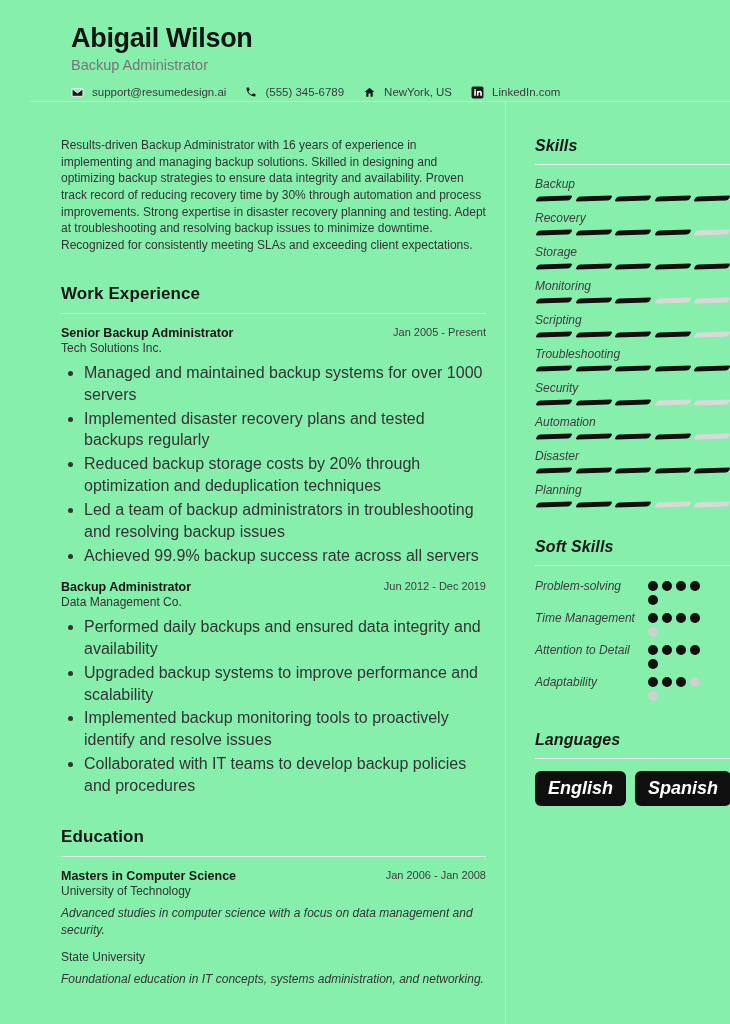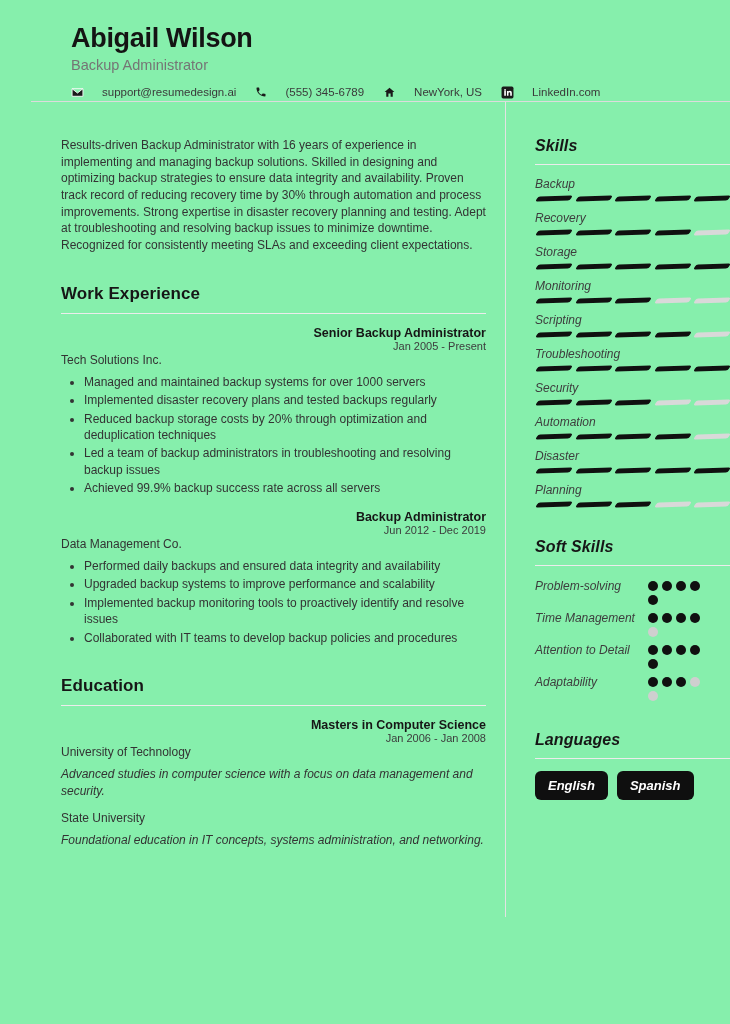--- a/index.html
+++ b/index.html
@@ -8,64 +8,64 @@
     font-family:"Liberation Sans", sans-serif;
     color:#333;position:relative;overflow:hidden;
   }
   .page{width:730px;height:1024px;background:#86efac;padding-left:31px;}
 
   
   .header{padding:24px 30px 0 40px;border-bottom:1px solid #dcdcdc;height:102px;box-sizing:border-box;}
   .name{font-size:27px;font-weight:bold;color:#141414;letter-spacing:-0.3px;margin:0;line-height:1.1;}
   .subtitle{font-size:14.5px;color:#757575;margin-top:3px;}
   .contact-row{display:flex;align-items:center;gap:19px;margin-top:13px;}
-  .contact-item{display:flex;align-items:center;gap:18px;font-size:11.5px;color:#3a3a3a;text-decoration:none;}
+  .contact-item{display:flex;align-items:center;gap:8px;font-size:11.5px;color:#3a3a3a;text-decoration:none;}
   .contact-item svg{display:block;}
 
   
   .content{display:flex;padding:0 30px;align-items:stretch;}
   .main{width:425px;flex:none;padding-bottom:56px;}
   .aside{flex:1;margin-left:19px;border-left:1px solid #e3e3e3;padding-left:29px;min-width:0;font-style:italic;}
 
   section{margin-top:30px;}
   .main section:first-child, .aside section:first-child{margin-top:35px;}
 
   h2.sec{font-size:17px;font-weight:bold;color:#161616;margin:0 0 12px 0;padding-bottom:9px;border-bottom:1px solid #ececec;letter-spacing:0.1px;}
   .aside h2.sec{font-size:16px;}
 
   .summary-text{font-size:12px;line-height:1.39;color:#333;margin:0;}
 
   
   .job{margin-bottom:13px;}
-  .row-head{display:flex;justify-content:space-between;align-items:flex-end;flex-direction:column;}
+  .row-head{display:flex;justify-content:space-between;align-items:flex-start;}
   .row-title{font-size:12.5px;font-weight:bold;color:#161616;}
   .row-date{font-size:11px;color:#3c3c3c;white-space:nowrap;}
   .row-sub{font-size:12px;color:#333;margin-top:1px;}
   ul.bullets{margin:7px 0 0 0;padding-left:23px;}
-  ul.bullets li{font-size:12px;line-height:1.37;color:#333;margin-bottom:2px;}
+  ul.bullets li{font-size:16px;line-height:1.37;color:#333;margin-bottom:2px;}
   .edu{margin-bottom:12px;}
   .edu-desc{font-size:12px;line-height:1.38;color:#333;margin:7px 0 0 0;font-style:italic;}
 
   
   .skill{margin-bottom:9px;}
   .skill-label{font-size:12px;color:#3d3d3d;margin-bottom:4px;}
   .skill-bar{display:flex;gap:6px;padding:1px 2px;}
   .seg{height:5px;flex:1;background:#d9d9d9;border-radius:2px;transform:skewX(-32deg) rotate(-1.6deg);}
   .seg.filled{background:#101010;}
 
   
   .soft{display:flex;margin-bottom:5px;}
   .soft-label{width:113px;flex:none;font-size:12px;color:#3d3d3d;line-height:1.42;}
   .dots{width:58px;display:flex;flex-wrap:wrap;gap:4px 4px;align-content:flex-start;padding-top:3px;}
   .dot{width:10px;height:10px;border-radius:50%;background:#cfcfcf;}
   .dot.filled{background:#101010;}
 
   
   .pills{display:flex;gap:9px;margin-top:4px;}
-  .pill{background:#0f0f0f;color:#fff;font-size:13px;font-weight:bold;padding:7px 13px;border-radius:6px;}
+  .pill{background:#0f0f0f;color:#fff;font-size:18px;font-weight:bold;padding:7px 13px;border-radius:6px;}
 </style>
 </head>
 <body>
 
 <div class="page">
 
   <div class="header">
     <h1 class="name">Abigail Wilson</h1>
     <div class="subtitle">Backup Administrator</div>
     <div class="contact-row" id="contact-row">

